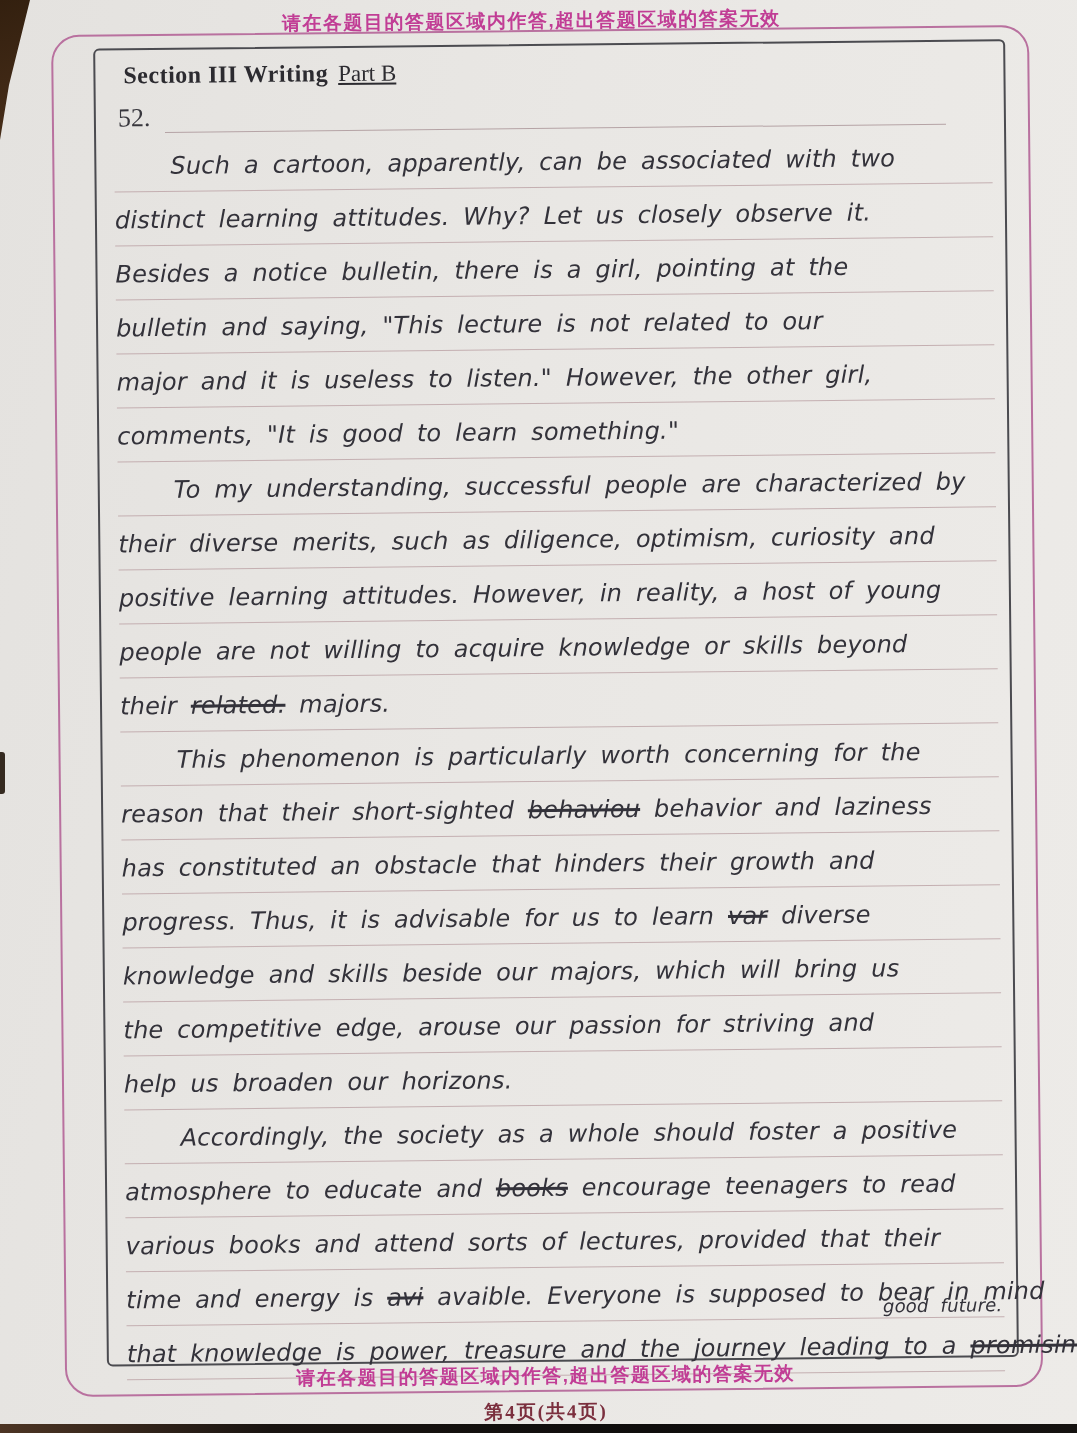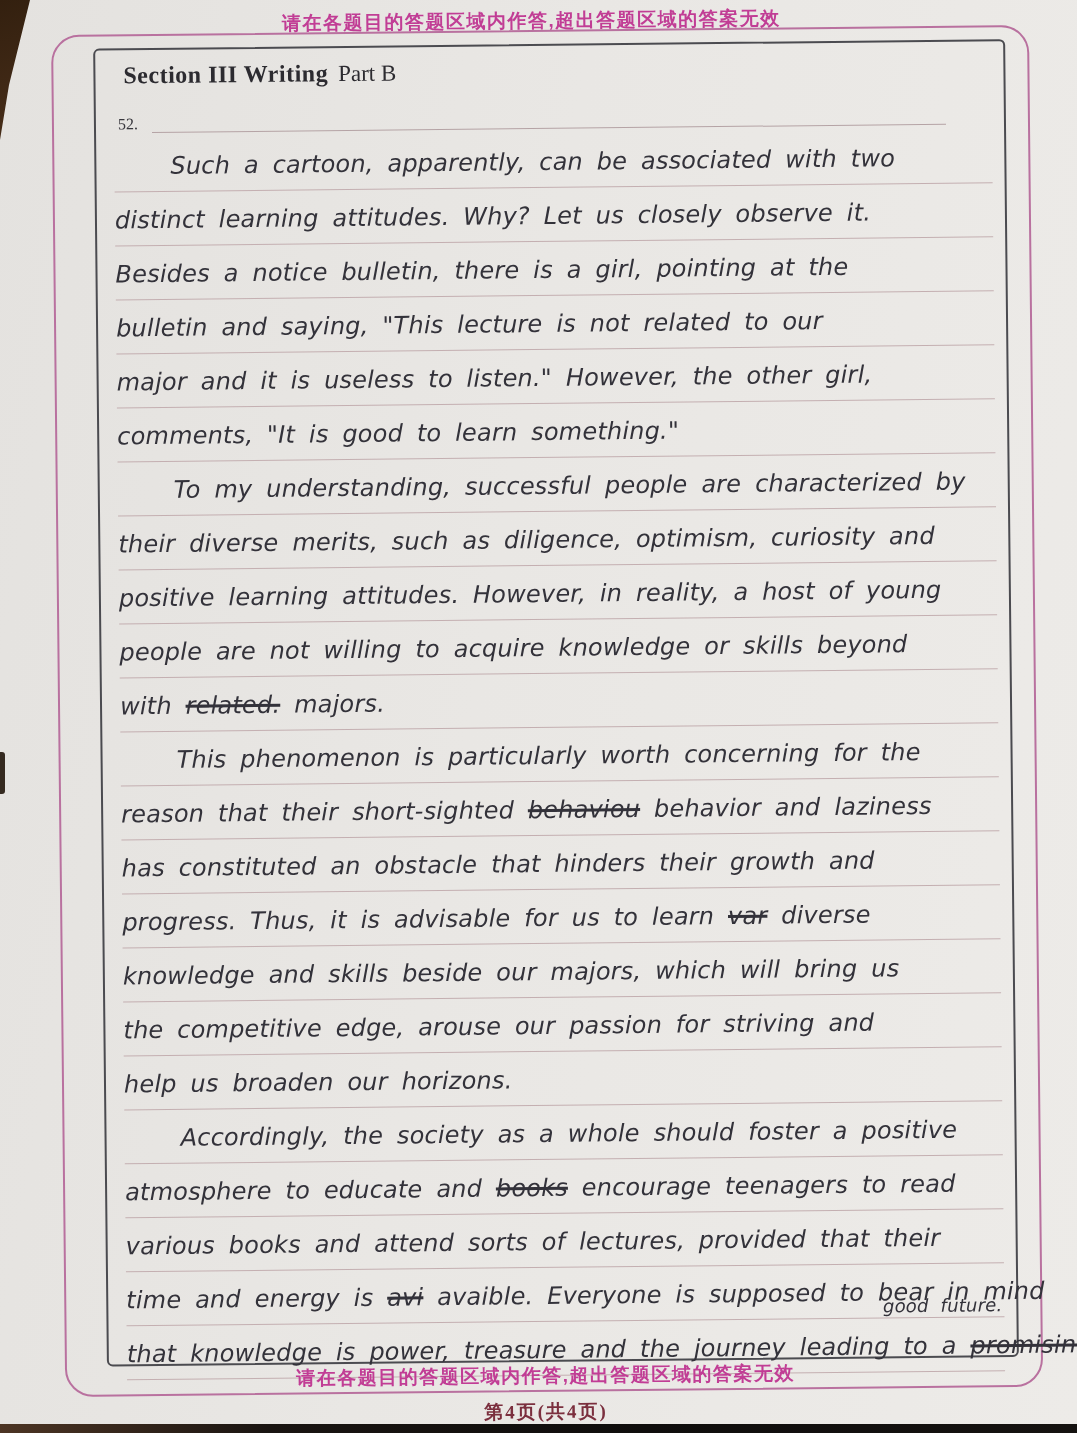--- a/index.html
+++ b/index.html
@@ -47,27 +47,27 @@
   .answer-box{
     position:absolute;left:100px;top:44px;width:912px;height:1318px;
     border:2px solid #4b4b50;border-radius:6px;box-sizing:border-box;
     background:transparent;
   }
   .box-header{
     position:absolute;left:28px;top:12px;
     font-family:"Liberation Serif",serif;color:#2c2b30;
   }
   .hdr-bold{font-size:24px;font-weight:bold;letter-spacing:0.5px;}
-  .hdr-part{font-size:23px;font-weight:500;margin-left:6px;}
+  .hdr-part{font-size:23px;font-weight:500;margin-left:6px;text-decoration:underline;}
   .question-row{
     position:absolute;left:22px;top:52px;right:58px;
     display:flex;align-items:flex-end;
   }
   .qnum{
-    font-family:"Liberation Serif",serif;font-size:16px;color:#38373d;
+    font-family:"Liberation Serif",serif;font-size:26px;color:#38373d;
     margin-right:14px;
   }
   .qrule{flex:1;border-bottom:1.5px solid #b5a3a5;height:30px;}
   .essay{
     position:absolute;left:18px;top:88px;right:12px;
   }
   .line{
     position:relative;height:53px;line-height:57px;
     border-bottom:1.5px solid #c4afb1;
     white-space:nowrap;overflow:visible;
@@ -115,21 +115,21 @@
           <div class="line indent"><span>Such a cartoon, apparently, can be associated with two</span></div>
           <div class="line"><span>distinct learning attitudes. Why? Let us closely observe it.</span></div>
           <div class="line"><span>Besides a notice bulletin, there is a girl, pointing at the</span></div>
           <div class="line"><span>bulletin and saying, "This lecture is not related to our</span></div>
           <div class="line"><span>major and it is useless to listen." However, the other girl,</span></div>
           <div class="line"><span>comments, "It is good to learn something."</span></div>
           <div class="line indent"><span>To my understanding, successful people are characterized by</span></div>
           <div class="line"><span>their diverse merits, such as diligence, optimism, curiosity and</span></div>
           <div class="line"><span>positive learning attitudes. However, in reality, a host of young</span></div>
           <div class="line"><span>people are not willing to acquire knowledge or skills beyond</span></div>
-          <div class="line"><span>with </span><span class="strike">related.</span><span> majors.</span></div>
+          <div class="line"><span>their </span><span class="strike">related.</span><span> majors.</span></div>
           <div class="line indent"><span>This phenomenon is particularly worth concerning for the</span></div>
           <div class="line"><span>reason that their short-sighted </span><span class="strike">behaviou</span><span> behavior and laziness</span></div>
           <div class="line"><span>has constituted an obstacle that hinders their growth and</span></div>
           <div class="line"><span>progress. Thus, it is advisable for us to learn </span><span class="strike">var</span><span> diverse</span></div>
           <div class="line"><span>knowledge and skills beside our majors, which will bring us</span></div>
           <div class="line"><span>the competitive edge, arouse our passion for striving and</span></div>
           <div class="line"><span>help us broaden our horizons.</span></div>
           <div class="line indent"><span>Accordingly, the society as a whole should foster a positive</span></div>
           <div class="line"><span>atmosphere to educate and </span><span class="strike">books</span><span> encourage teenagers to read</span></div>
           <div class="line"><span>various books and attend sorts of lectures, provided that their</span></div>

